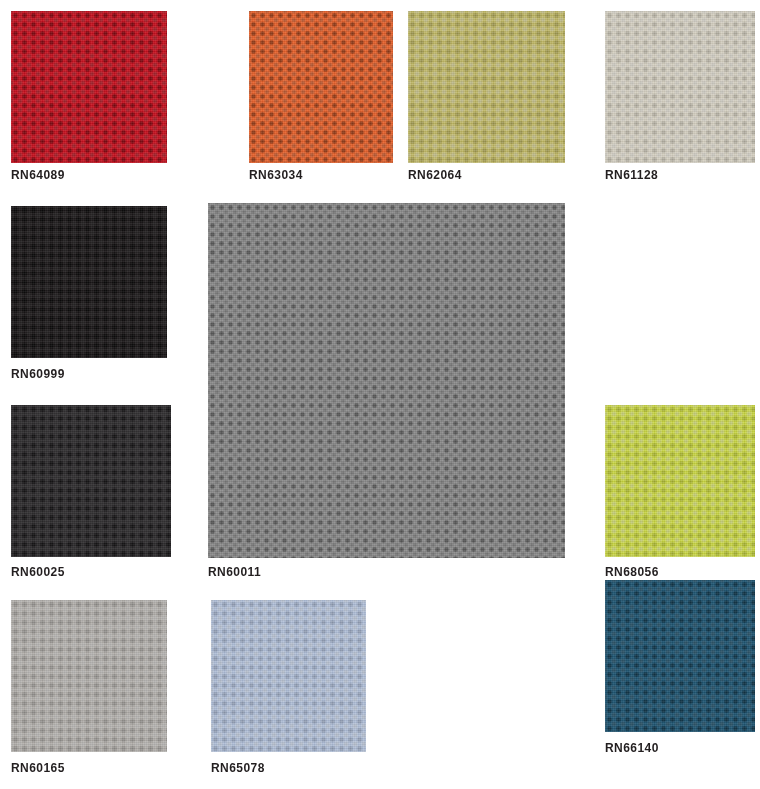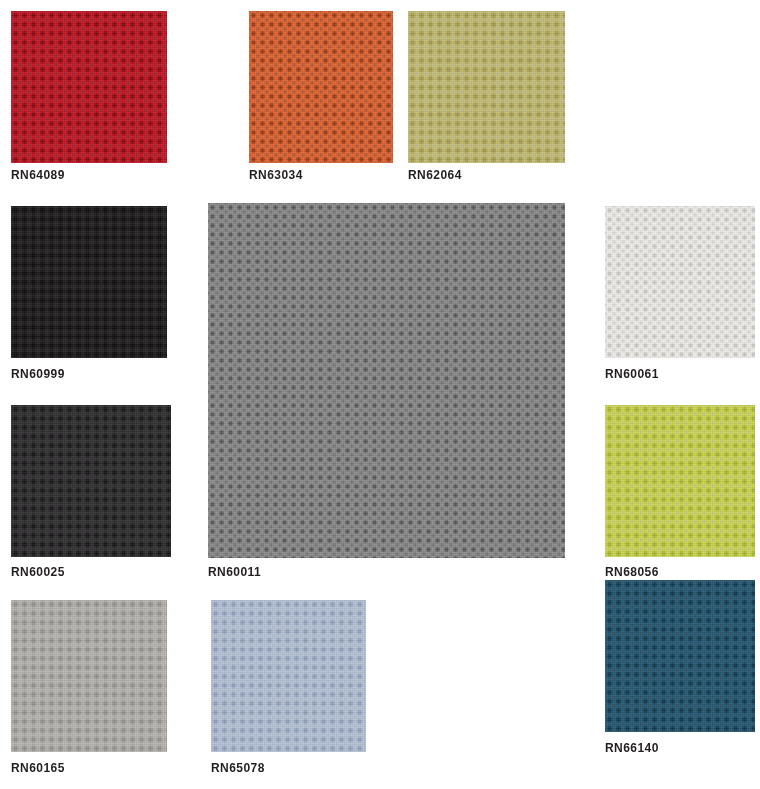--- a/index.html
+++ b/index.html
@@ -103,31 +103,31 @@
       <div class="swatch-label" style="top: 158px; color: rgb(35, 31, 32);">RN64089</div>
     </div>
     <div class="swatch-cell" style="left: 226px; top: 11px; width: 144px; height: 172px; margin-left: 23px;">
       <div class="swatch-tile" title="RN63034" style="height: 152px; background-color: rgb(232, 98, 44);"></div>
       <div class="swatch-label" style="top: 158px; color: rgb(35, 31, 32);">RN63034</div>
     </div>
     <div class="swatch-cell" style="left: 408px; top: 11px; width: 157px; height: 172px;">
       <div class="swatch-tile light" title="RN62064" style="height: 152px; background-color: rgb(185, 177, 92);"></div>
       <div class="swatch-label" style="top: 158px; color: rgb(35, 31, 32);">RN62064</div>
     </div>
+    <div class="swatch-cell" style="left: 605px; top: 11px; width: 150px; height: 172px;">
+      <div class="swatch-tile light" title="RN61128" style="height: 152px; background-color: rgb(207, 202, 187);"></div>
+      <div class="swatch-label" style="top: 158px; color: rgb(35, 31, 32);">RN61128</div>
+    </div>
     <div class="swatch-cell" style="left: 11px; top: 206px; width: 156px; height: 176px;">
       <div class="swatch-tile dark" title="RN60999" style="height: 152px; background-color: rgb(26, 23, 24);"></div>
       <div class="swatch-label" style="top: 162px; color: rgb(35, 31, 32);">RN60999</div>
     </div>
     <div class="swatch-cell" style="left: 208px; top: 203px; width: 357px; height: 377px;">
       <div class="swatch-tile" title="RN60011" style="height: 355px; background-color: rgb(141, 141, 141);"></div>
       <div class="swatch-label" style="top: 363px; color: rgb(35, 31, 32);">RN60011</div>
-    </div>
-    <div class="swatch-cell" style="left: 605px; top: 206px; width: 150px; height: 176px;">
-      <div class="swatch-tile light" title="RN60061" style="height: 152px; background-color: rgb(238, 236, 231);"></div>
-      <div class="swatch-label" style="top: 162px; color: rgb(35, 31, 32);">RN60061</div>
     </div>
     <div class="swatch-cell" style="left: 11px; top: 405px; width: 160px; height: 175px;">
       <div class="swatch-tile dark" title="RN60025" style="height: 152px; background-color: rgb(44, 42, 44);"></div>
       <div class="swatch-label" style="top: 161px; color: rgb(35, 31, 32);">RN60025</div>
     </div>
     <div class="swatch-cell" style="left: 605px; top: 405px; width: 150px; height: 175px;">
       <div class="swatch-tile light" title="RN68056" style="height: 152px; background-color: rgb(195, 208, 58);"></div>
       <div class="swatch-label" style="top: 161px; color: rgb(35, 31, 32);">RN68056</div>
     </div>
     <div class="swatch-cell" style="left: 11px; top: 600px; width: 156px; height: 176px;">

